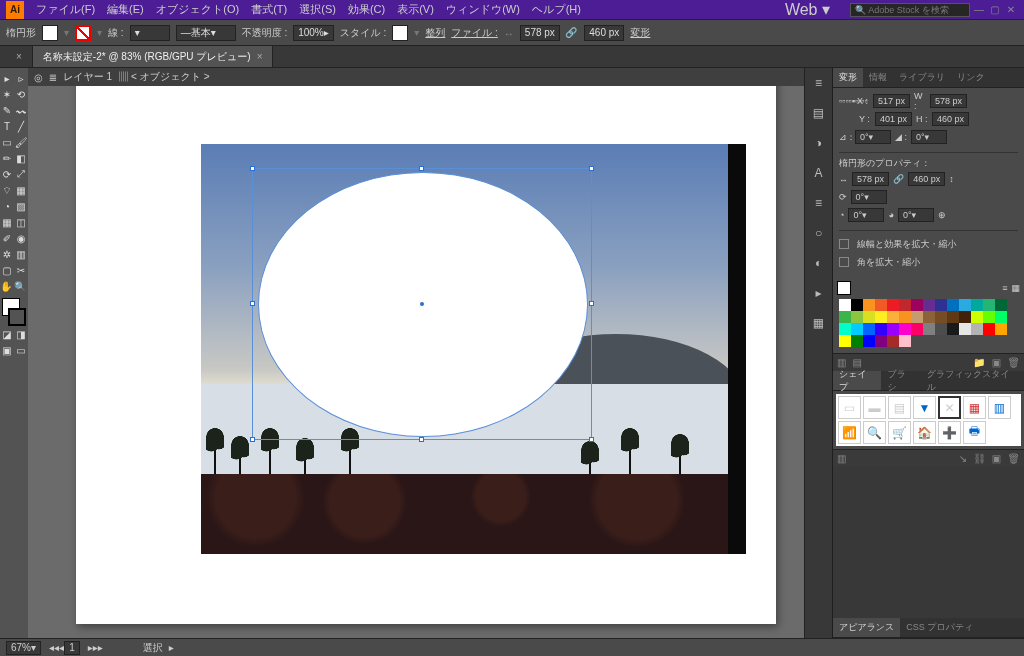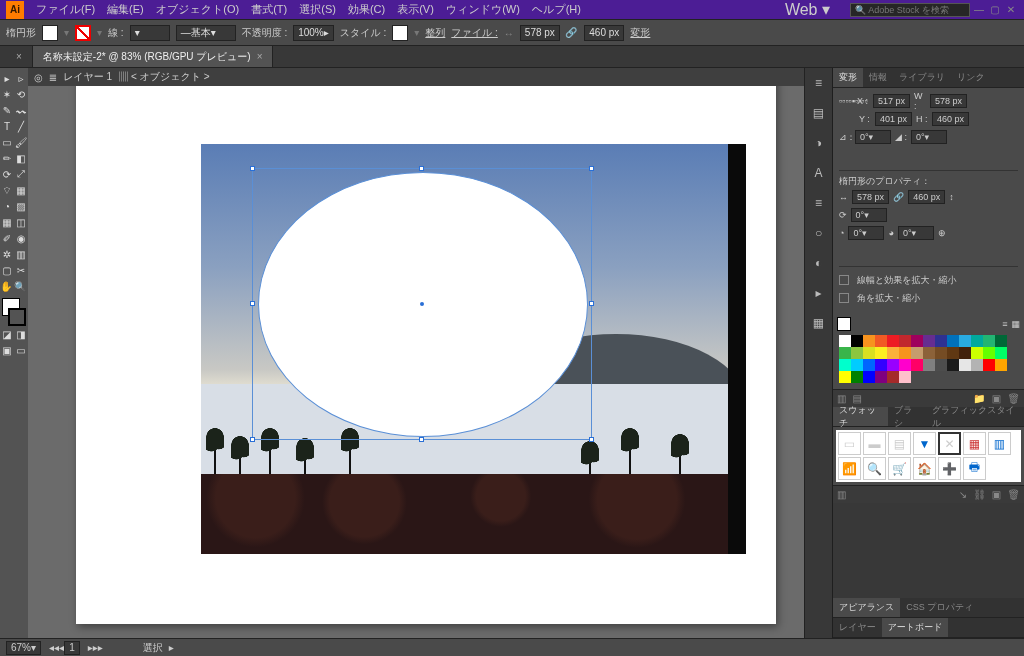--- a/index.html
+++ b/index.html
@@ -69,21 +69,21 @@
 
 
 .panels { width:192px; background:#383838; display:flex; flex-direction:column; border-left:1px solid #1e1e1e; }
 .panel-tabs { display:flex; height:20px; background:#323232; border-bottom:1px solid #222; }
 .panel-tabs .t { padding:0 6px; display:flex; align-items:center; font-size:9px; color:#888; }
 .panel-tabs .t.on { background:#4a4a4a; color:#ddd; }
 .panel-body { background:#4a4a4a; padding:4px 6px; font-size:9px; color:#ccc; }
 .panel-body .row { display:flex; align-items:center; height:18px; gap:4px; }
 .panel-body .field { background:#383838; border:1px solid #222; height:14px; padding:0 4px; display:flex; align-items:center; min-width:36px; }
 .panel-body .lbl { width:12px; }
-.panel-body .sect { margin-top:24px; border-top:1px solid #333; padding-top:4px; }
+.panel-body .sect { margin-top:6px; border-top:1px solid #333; padding-top:4px; }
 .chk { width:10px; height:10px; border:1px solid #888; display:inline-block; margin-right:4px; }
 
 .swatches { display:flex; flex-wrap:wrap; padding:2px; gap:0; }
 .sw { width:12px; height:12px; }
 
 .symbolgrid { display:flex; flex-wrap:wrap; background:#fff; padding:2px; gap:2px; }
 .sym { width:23px; height:23px; border:1px solid #ccc; display:flex; align-items:center; justify-content:center; font-size:12px; }
 
 .panel-foot { height:18px; background:#3a3a3a; border-top:1px solid #222; display:flex; align-items:center; padding:0 4px; gap:6px; font-size:10px; color:#888; }
 
@@ -397,21 +397,21 @@
     <div class="panel-foot">
       <span>▥</span>
         <span>▤</span>
       <span style="flex:1"></span>
         <span>📁</span>
         <span>▣</span>
         <span>🗑</span>
     </div>
 
     <div class="panel-tabs">
-      <div class="t on">スウォッチ</div>
+      <div class="t on">シェイプ</div>
       <div class="t">ブラシ</div>
       <div class="t">グラフィックスタイル</div>
     </div>
     <div class="panel-body" style="padding:3px">
       <div class="symbolgrid">
         <div class="sym">▭</div>
           <div class="sym">▬</div>
         <div class="sym">▤</div>
           <div class="sym" style="color:#06c">▼</div>
         <div class="sym" style="border:2px solid #333">✕</div>
@@ -434,24 +434,20 @@
         <span>🗑</span>
     </div>
 
     <div style="flex:1;background:#383838"></div>
 
     <div class="panel-tabs">
       <div class="t on">アピアランス</div>
       <div class="t">CSS プロパティ</div>
     </div>
 
-    <div class="panel-tabs">
-      <div class="t">レイヤー</div>
-      <div class="t on">アートボード</div>
-    </div>
   </div>
 </div>
 
 <div class="status">
   <div class="sbox"><span>67%</span> ▾</div>
   <span>◂◂</span>
   <span>◂</span>
   <div class="sbox">1</div>
   <span>▸</span>
   <span>▸▸</span>

